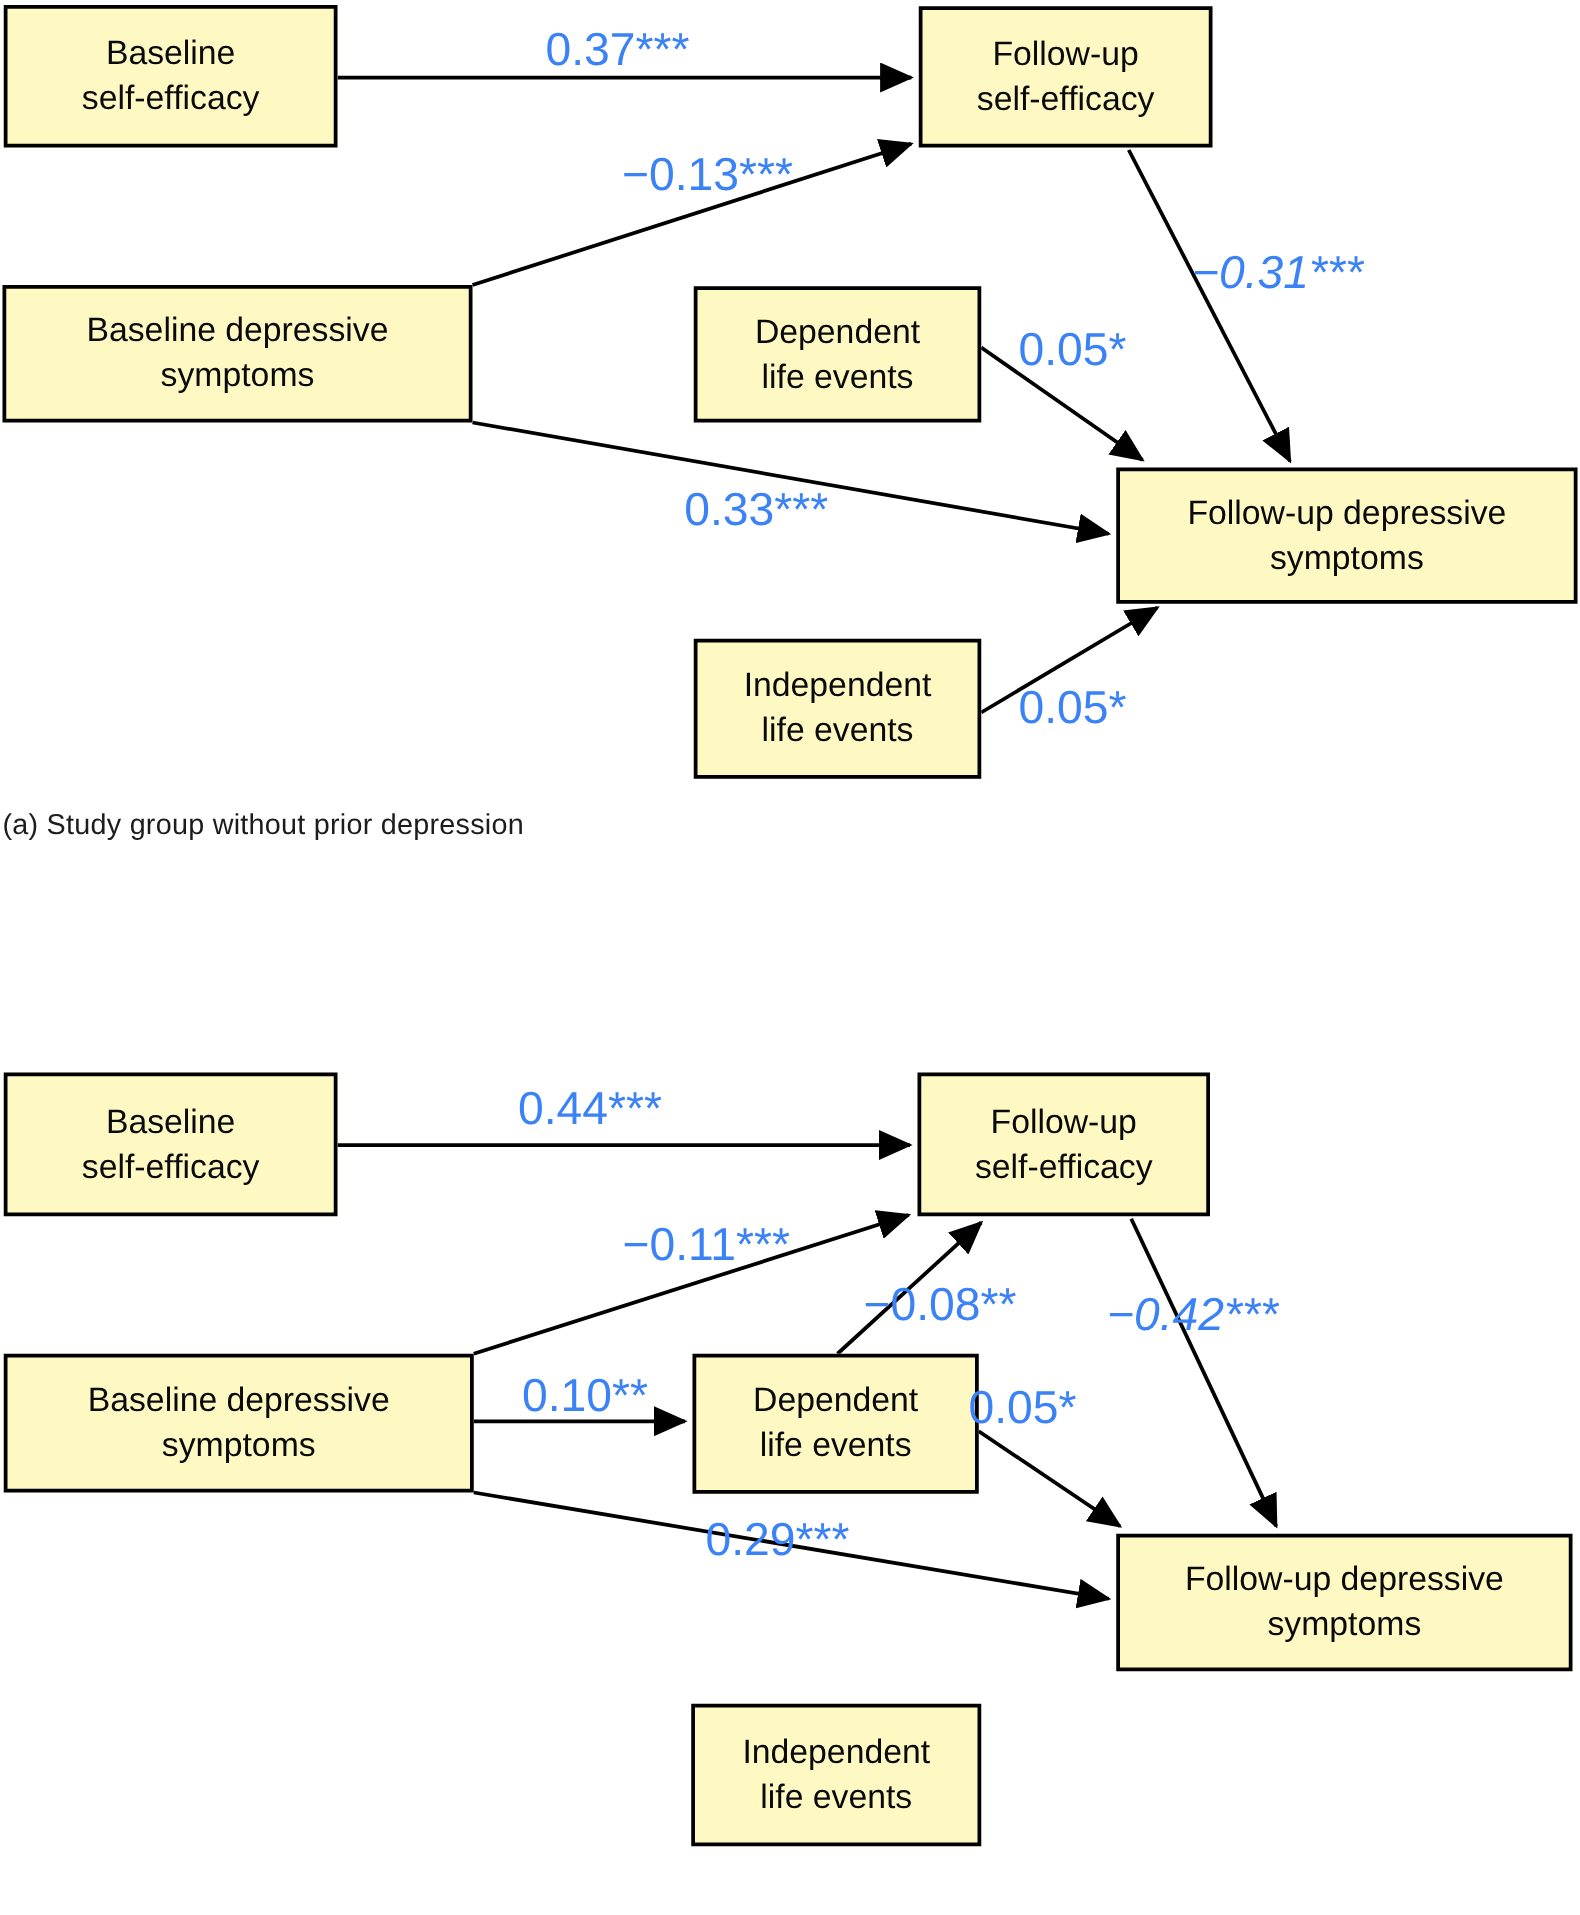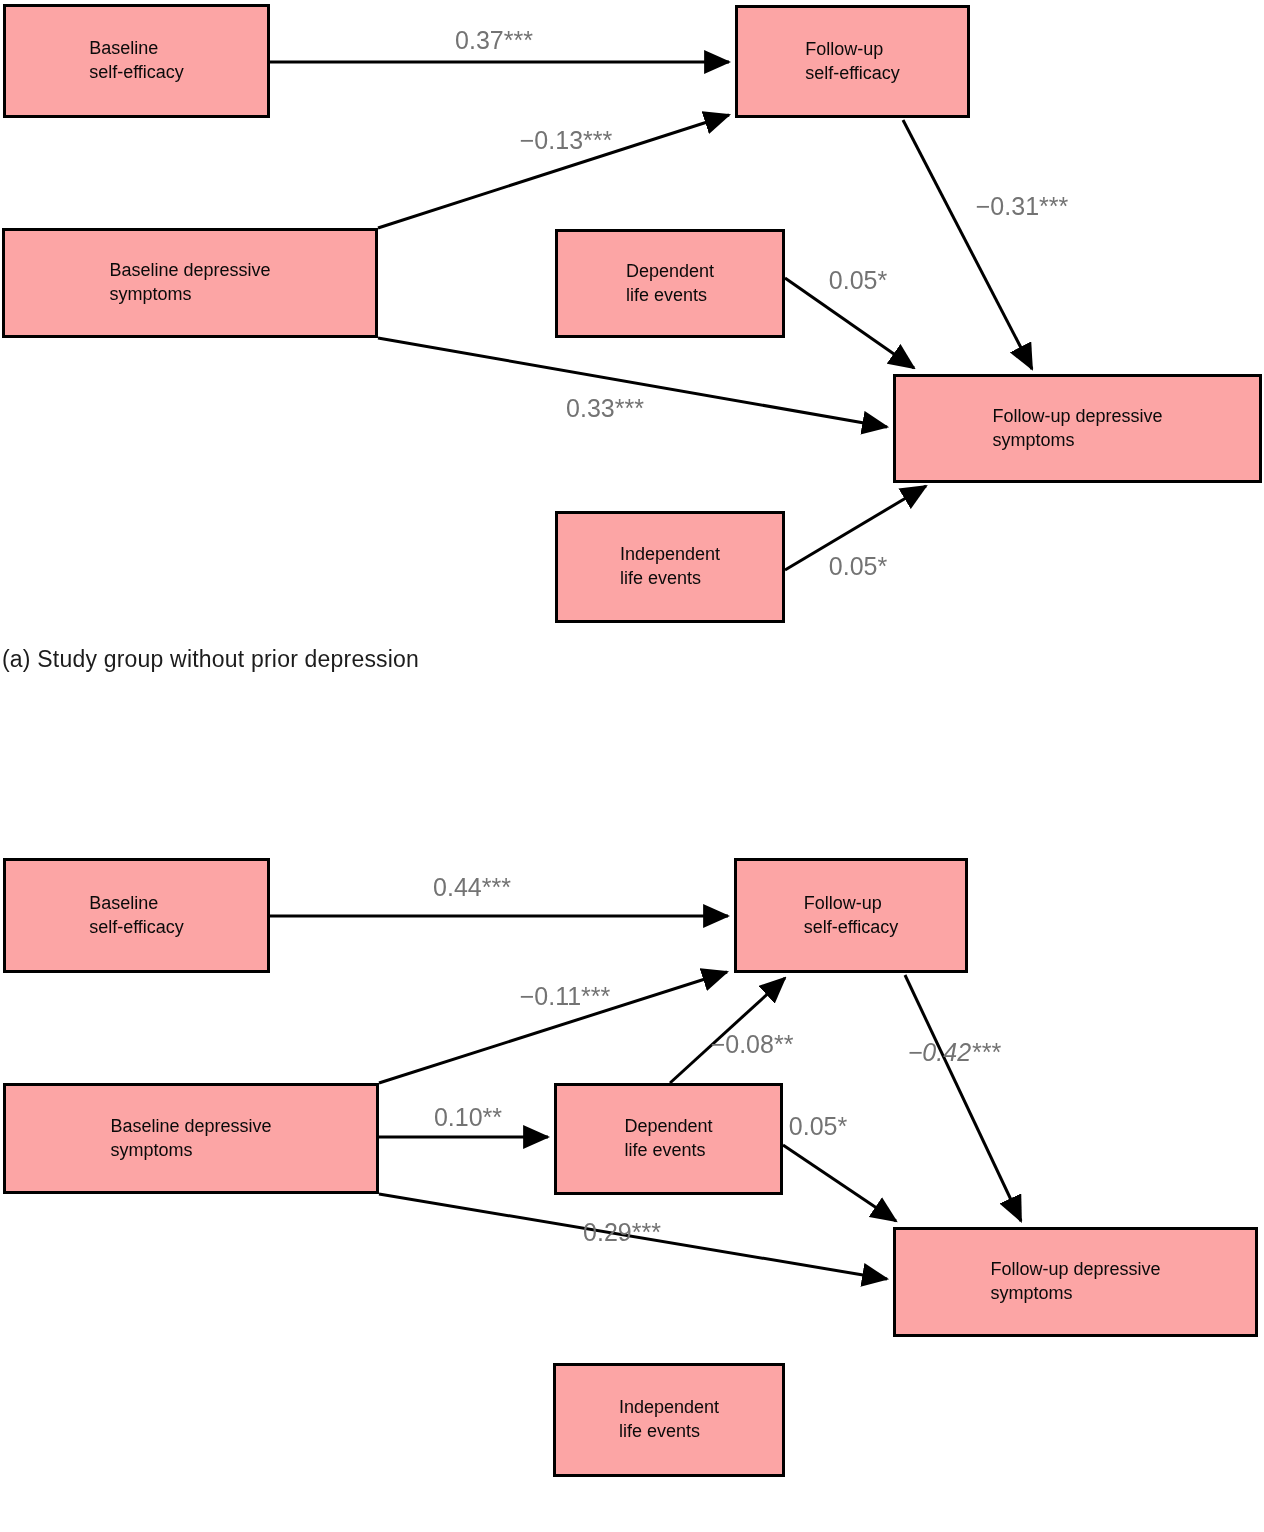--- a/index.html
+++ b/index.html
@@ -19,36 +19,36 @@
   .arrows {
     position: absolute;
     left: 0; top: 0;
     width: 1264px;
     height: 1532px;
   }
   .box {
     position: absolute;
     box-sizing: border-box;
     border: 3px solid #000000;
-    background: #fca5a5;
+    background: #fef9c3;
     display: flex;
     align-items: center;
     justify-content: center;
-    text-align: left;
+    text-align: center;
     white-space: pre-line;
-    font-size: 18px;
+    font-size: 27px;
     line-height: 1.32;
     color: #0a0a0a;
   }
   .coef {
     position: absolute;
     transform: translate(-50%, -50%);
-    font-size: 25px;
+    font-size: 37px;
     white-space: nowrap;
-    color: #737373;
+    color: #3b82f6;
     background: transparent;
   }
   .caption {
     position: absolute;
     font-size: 23px;
     font-weight: 400;
     letter-spacing: 0.2px;
     color: #1c1c1c;
     white-space: nowrap;
   }
@@ -96,21 +96,21 @@
   <div class="box" style="left:893px; top:374px; width:369px; height:109px;">Follow-up depressive
 symptoms</div>
 
   <div class="box" style="left:555px; top:511px; width:230px; height:112px;">Independent
 life events</div>
 
   <div class="coef" style="left:494px; top:40px;">0.37***</div>
 
   <div class="coef" style="left:566px; top:140px;">−0.13***</div>
 
-  <div class="coef" style="left:1022px; top:206px;">−0.31***</div>
+  <div class="coef" style="left:1022px; top:218px;font-style:italic;">−0.31***</div>
 
   <div class="coef" style="left:858px; top:280px;">0.05*</div>
 
   <div class="coef" style="left:605px; top:408px;">0.33***</div>
 
   <div class="coef" style="left:858px; top:566px;">0.05*</div>
 
   <div class="caption" style="left:2px; top:646px;">(a) Study group without prior depression</div>
 
   <div class="box" style="left:3px; top:858px; width:267px; height:115px;">Baseline

